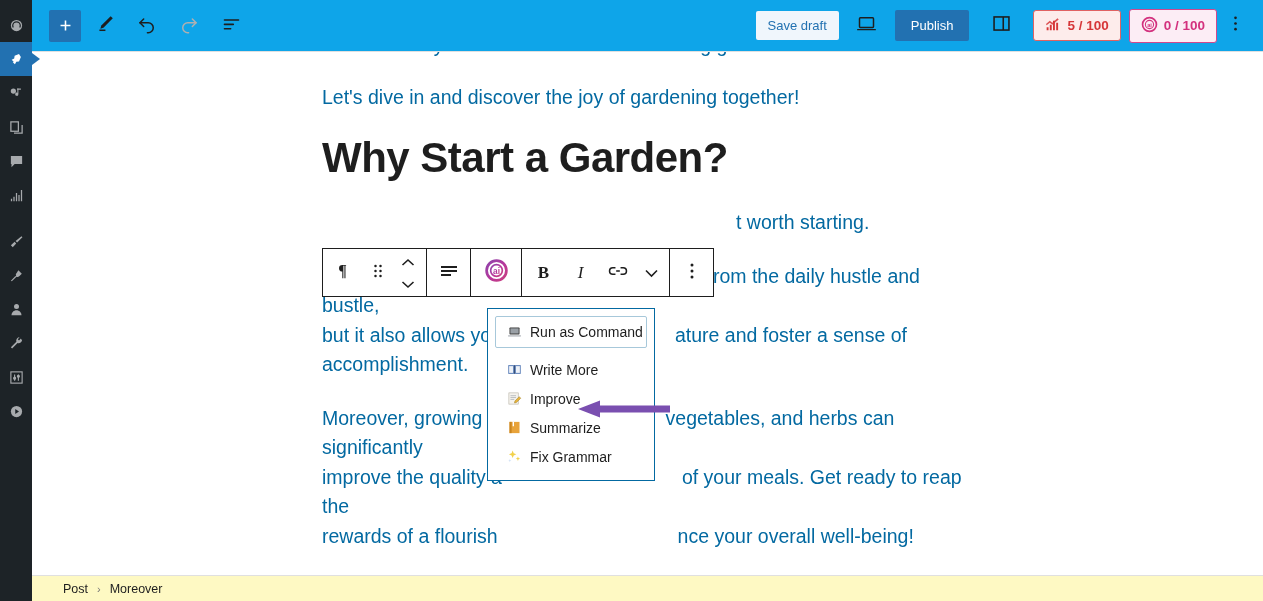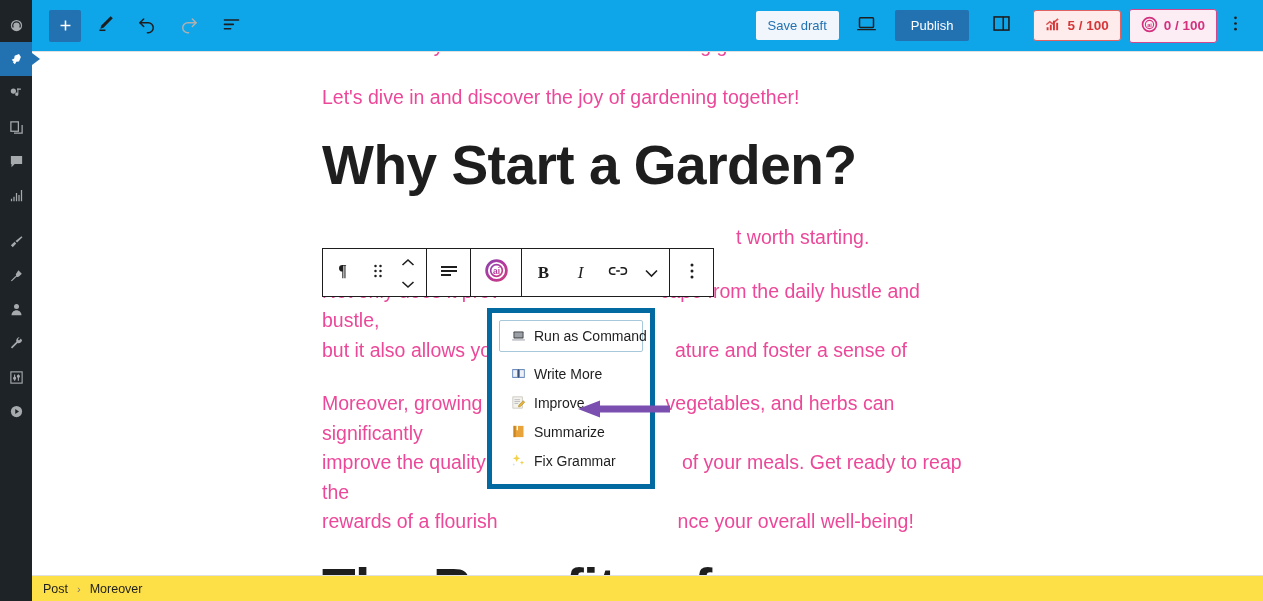--- a/index.html
+++ b/index.html
@@ -102,26 +102,26 @@
     overflow: hidden;
   }
   .post-body {
     position: absolute;
     left: 290px; top: 0px;
     width: 660px;
   }
   .para {
     font-size: 19.5px;
     line-height: 29.5px;
-    color: #ec4899;
+    color: #0369a1;
     margin-bottom: 22px;
   }
   .para.clipped { margin-top: -21px; }
   h2.post-h2 {
-    font-size: 55px;
+    font-size: 42px;
     line-height: 1.15;
     font-weight: bold;
     color: #1e1e1e;
     letter-spacing: -0.5px;
     margin: 18px 0 26px 0;
   }
 
   
   #block-toolbar {
     position: absolute;
@@ -147,21 +147,21 @@
   .tb-btn.narrow { width: 30px; }
   .tb-btn.ai-btn { width: 44px; }
   .tb-updown { display: flex; flex-direction: column; align-items: center; justify-content: center; width: 30px; height: 47px; gap: 4px; }
 
   
   #ai-menu {
     position: absolute;
     left: 487px; top: 308px;
     width: 168px;
     background: #fff;
-    border: 5px solid #0369a1;
+    border: 1px solid #0369a1;
     padding: 7px 0 9px 0;
     z-index: 25;
     text-align: right;
   }
   .ai-item {
     display: flex; align-items: center;
     gap: 8px;
     height: 29px;
     padding: 0 11px;
     font-size: 14px;
@@ -187,24 +187,24 @@
     left: 578px; top: 400px;
     width: 92px; height: 18px;
     z-index: 60;
     pointer-events: none;
   }
 
   
   #breadcrumb-bar {
     position: absolute; left: 32px; bottom: 0;
     width: 1231px; height: 26px;
-    background: #fde047;
+    background: #fef9c3;
     border-top: 1px solid #e0e0e0;
     display: flex; align-items: center;
-    padding-left: 11px;
+    padding-left: 31px;
     gap: 9px;
     z-index: 35;
     font-size: 12.5px;
     color: #1e1e1e;
   }
   .crumb-sep { color: #757575; font-size: 11px; }
 </style>
 </head>
 <body>
 
@@ -328,20 +328,21 @@
 
       <h2 class="post-h2">Why Start a Garden?</h2>
 
       <p class="para" style="margin-bottom:24px;">
         <span style="display:inline-block;width:414px;">&nbsp;</span><span>t worth starting.</span>
       </p>
 
       <p class="para" style="margin-bottom:24px;">
         <span>Not only does it prov</span><span style="display:inline-block;width:160px;">&nbsp;</span><span>cape from the daily hustle and bustle,</span><br>
         <span>but it also allows you</span><span style="display:inline-block;width:173px;">&nbsp;</span><span>ature and foster a sense of</span><br>
+        <span>accomplishment.</span>
       </p>
 
       <p class="para" style="margin-bottom:20px;">
         <span>Moreover, growing y</span><span style="display:inline-block;width:168px;">&nbsp;</span><span>vegetables, and herbs can significantly</span><br>
         <span>improve the quality a</span><span style="display:inline-block;width:180px;">&nbsp;</span><span>of your meals. Get ready to reap the</span><br>
         <span>rewards of a flourish</span><span style="display:inline-block;width:180px;">&nbsp;</span><span>nce your overall well-being!</span>
       </p>
 
       <h2 class="post-h2" style="margin-top:14px;">The Benefits of Gardening</h2>
     </div>

